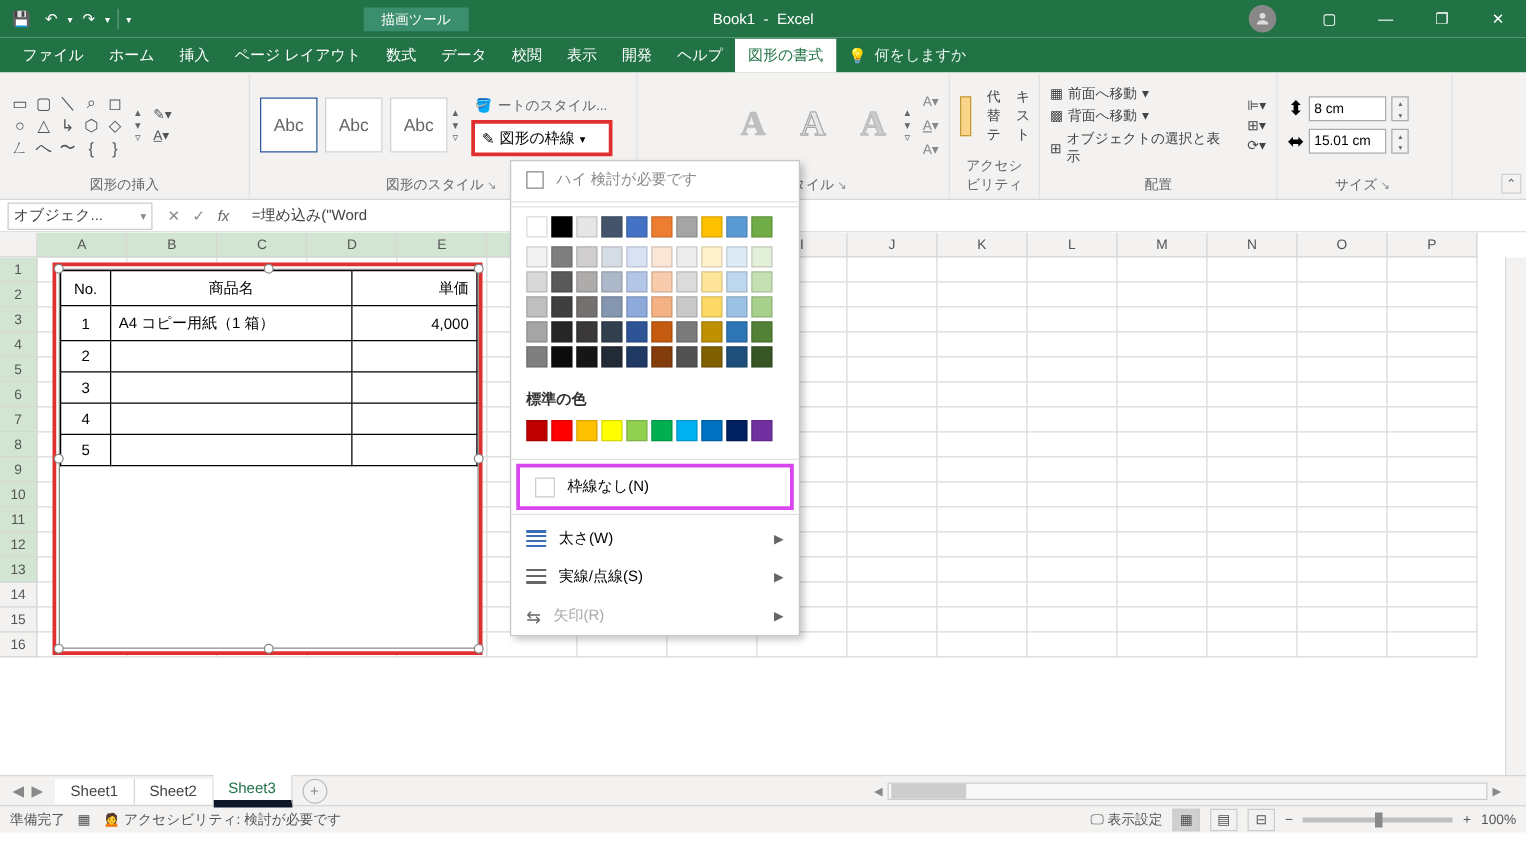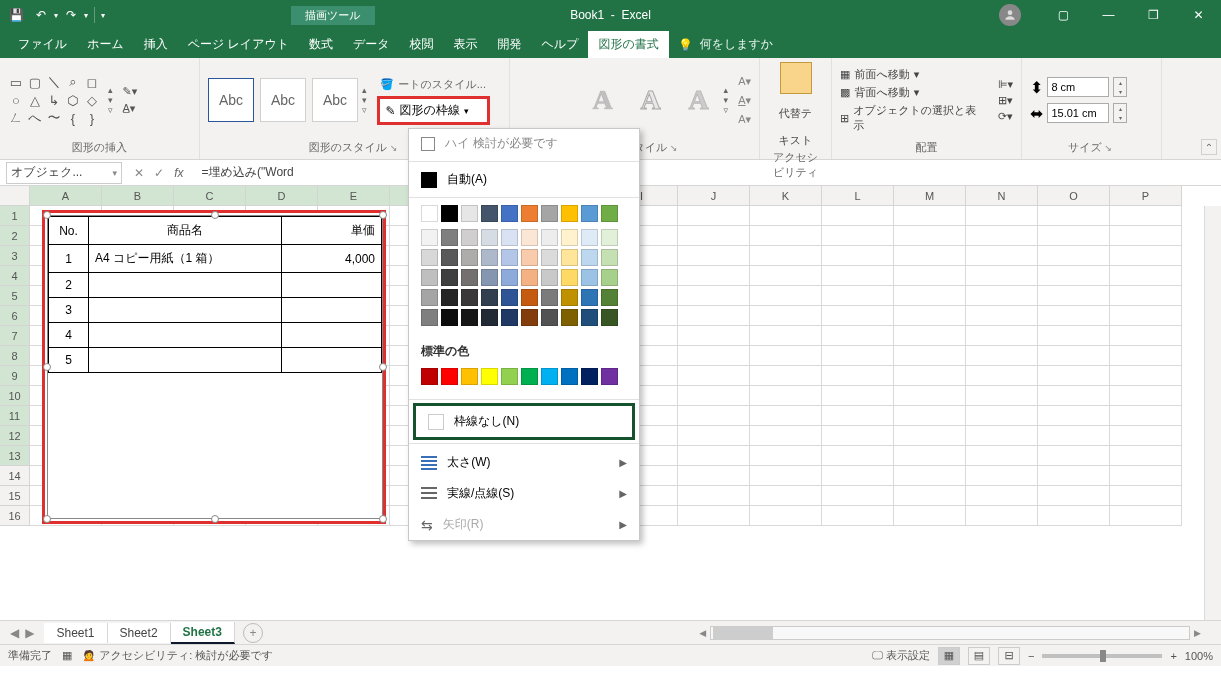--- a/index.html
+++ b/index.html
@@ -27,21 +27,21 @@
 .style-gal{display:flex;gap:6px;}
 .style-thumb{width:46px;height:44px;border:1px solid #d0d0d0;background:#fff;display:flex;align-items:center;justify-content:center;color:#666;font-size:14px;}
 .style-thumb.sel{border:1px solid #2b579a;}
 .fill-btn{display:flex;align-items:center;gap:4px;font-size:11px;color:#666;padding:2px 4px;}
 .outline-btn{display:flex;align-items:center;gap:4px;font-size:12px;padding:3px 6px;border:3px solid #e02f2f;background:#fff;}
 .wa-gal{display:flex;gap:6px;}
 .wa-thumb{width:42px;height:44px;display:flex;align-items:center;justify-content:center;font-size:28px;font-weight:bold;font-family:Georgia,serif;}
 .wa-a1{color:#bfbfbf;text-shadow:0 0 1px #888;}
 .wa-a2{color:#e8e8e8;-webkit-text-stroke:1px #aaa;}
 .wa-a3{color:#ccc;-webkit-text-stroke:1px #bbb;}
-.big-btn{display:flex;flex-direction:column;align-items:center;justify-content:center;gap:12px;font-size:11px;color:#444;width:56px;}
+.big-btn{display:flex;align-items:center;justify-content:center;gap:12px;font-size:11px;color:#444;width:56px;}
 .big-ic{width:32px;height:32px;background:#f8d58a;border:1px solid #c49a3a;}
 .arrange-col{display:flex;flex-direction:column;gap:3px;font-size:11px;color:#444;}
 .arr-row{display:flex;align-items:center;gap:4px;}
 .size-col{display:flex;flex-direction:column;gap:6px;}
 .size-row{display:flex;align-items:center;gap:4px;}
 .size-input{width:62px;height:20px;border:1px solid #ababab;font-size:11px;padding:0 3px;background:#fff;}
 .spin{width:14px;height:20px;border:1px solid #ababab;display:flex;flex-direction:column;font-size:6px;color:#666;}
 .spin div{flex:1;display:flex;align-items:center;justify-content:center;}
 .collapse-btn{position:absolute;right:4px;bottom:4px;font-size:10px;color:#666;width:16px;height:16px;border:1px solid #d0d0d0;display:flex;align-items:center;justify-content:center;}
 .dialog-launcher{font-size:9px;color:#888;text-align:right;padding-right:3px;}
@@ -75,32 +75,32 @@
 .dropdown{position:absolute;top:128px;left:408px;width:232px;background:#fff;border:1px solid #c8c8c8;box-shadow:3px 3px 6px rgba(0,0,0,.25);font-size:12px;z-index:100;}
 .dd-row{display:flex;align-items:center;gap:10px;padding:6px 12px;}
 .dd-check{width:14px;height:14px;border:1px solid #888;}
 .dd-sep{height:1px;background:#e1e1e1;margin:3px 0;}
 .dd-head{padding:6px 12px 4px;font-weight:bold;color:#323232;}
 .color-grid{padding:4px 12px 8px;}
 .cg-row{display:flex;gap:3px;margin-bottom:3px;}
 .cg-sw{width:17px;height:17px;border:1px solid rgba(0,0,0,.15);}
 .dd-item{display:flex;align-items:center;justify-content:space-between;padding:7px 12px;}
 .dd-item-l{display:flex;align-items:center;gap:10px;}
-.dd-hl{border:3px solid #14532d;margin:2px 4px;}
+.dd-hl{border:3px solid #d946ef;margin:2px 4px;}
 .arrow-r{font-size:10px;color:#666;}
 .auto-sw{width:16px;height:16px;background:#000;}
 .pie-ic{width:16px;height:16px;background:conic-gradient(#d83b3b 0 90deg,#3b82d8 90deg 180deg,#4caf50 180deg 270deg,#f5c524 270deg 360deg);border-radius:50%;}
 .lines-ic{width:16px;height:14px;background:repeating-linear-gradient(#3a6fb7 0 2px,transparent 2px 4px);}
 .dash-ic{width:16px;height:14px;background:repeating-linear-gradient(#666 0 2px,transparent 2px 5px);}
 .arrow-ic{font-size:14px;color:#666;}
 
 .sheettabs{height:24px;border-top:1px solid #d6d6d6;display:flex;align-items:center;font-size:12px;background:#f3f2f1;}
 .st-nav{display:flex;gap:6px;padding:0 10px;color:#888;}
 .stab{padding:3px 12px;border-right:1px solid #d6d6d6;background:#fff;color:#444;}
-.stab.active{border-bottom:2px solid #0f172a;color:#217346;font-weight:bold;}
+.stab.active{border-bottom:6px solid #0f172a;color:#217346;font-weight:normal;}
 .st-add{width:20px;height:20px;border:1px solid #bbb;border-radius:50%;display:flex;align-items:center;justify-content:center;color:#888;margin-left:8px;}
 .hscroll{flex:1;display:flex;justify-content:flex-end;align-items:center;padding-right:20px;}
 .hs-track{width:480px;height:14px;border:1px solid #ccc;background:#f8f8f8;display:flex;align-items:center;}
 .hs-thumb{width:60px;height:12px;background:#cdcdcd;margin-left:2px;}
 
 .status{height:22px;background:#f3f2f1;border-top:1px solid #d6d6d6;display:flex;align-items:center;font-size:11px;color:#555;padding:0 8px;}
 .status-l{display:flex;align-items:center;gap:10px;}
 .status-r{margin-left:auto;display:flex;align-items:center;gap:8px;}
 .view-btn{width:22px;height:18px;border:1px solid #ccc;display:flex;align-items:center;justify-content:center;}
 .view-btn.active{background:#d0d0d0;}
@@ -678,24 +678,20 @@
     </div>
   </div>
 </div>
 
 <div class="dropdown">
   <div class="dd-row">
       <span class="dd-check"></span>
       <span style="color:#888">ハイ 検討が必要です</span>
     </div>
   <div class="dd-sep"></div>
-  <div class="dd-row">
-      <span class="auto-sw"></span>
-      <span><span>自動(A)</span></span>
-    </div>
   <div class="dd-sep"></div>
   <div class="color-grid" id="theme-grid">
       <div class="cg-row">
         <div class="cg-sw" style="background: rgb(255, 255, 255);"></div>
         <div class="cg-sw" style="background: rgb(0, 0, 0);"></div>
         <div class="cg-sw" style="background: rgb(231, 230, 230);"></div>
         <div class="cg-sw" style="background: rgb(68, 84, 106);"></div>
         <div class="cg-sw" style="background: rgb(68, 114, 196);"></div>
         <div class="cg-sw" style="background: rgb(237, 125, 49);"></div>
         <div class="cg-sw" style="background: rgb(165, 165, 165);"></div>

